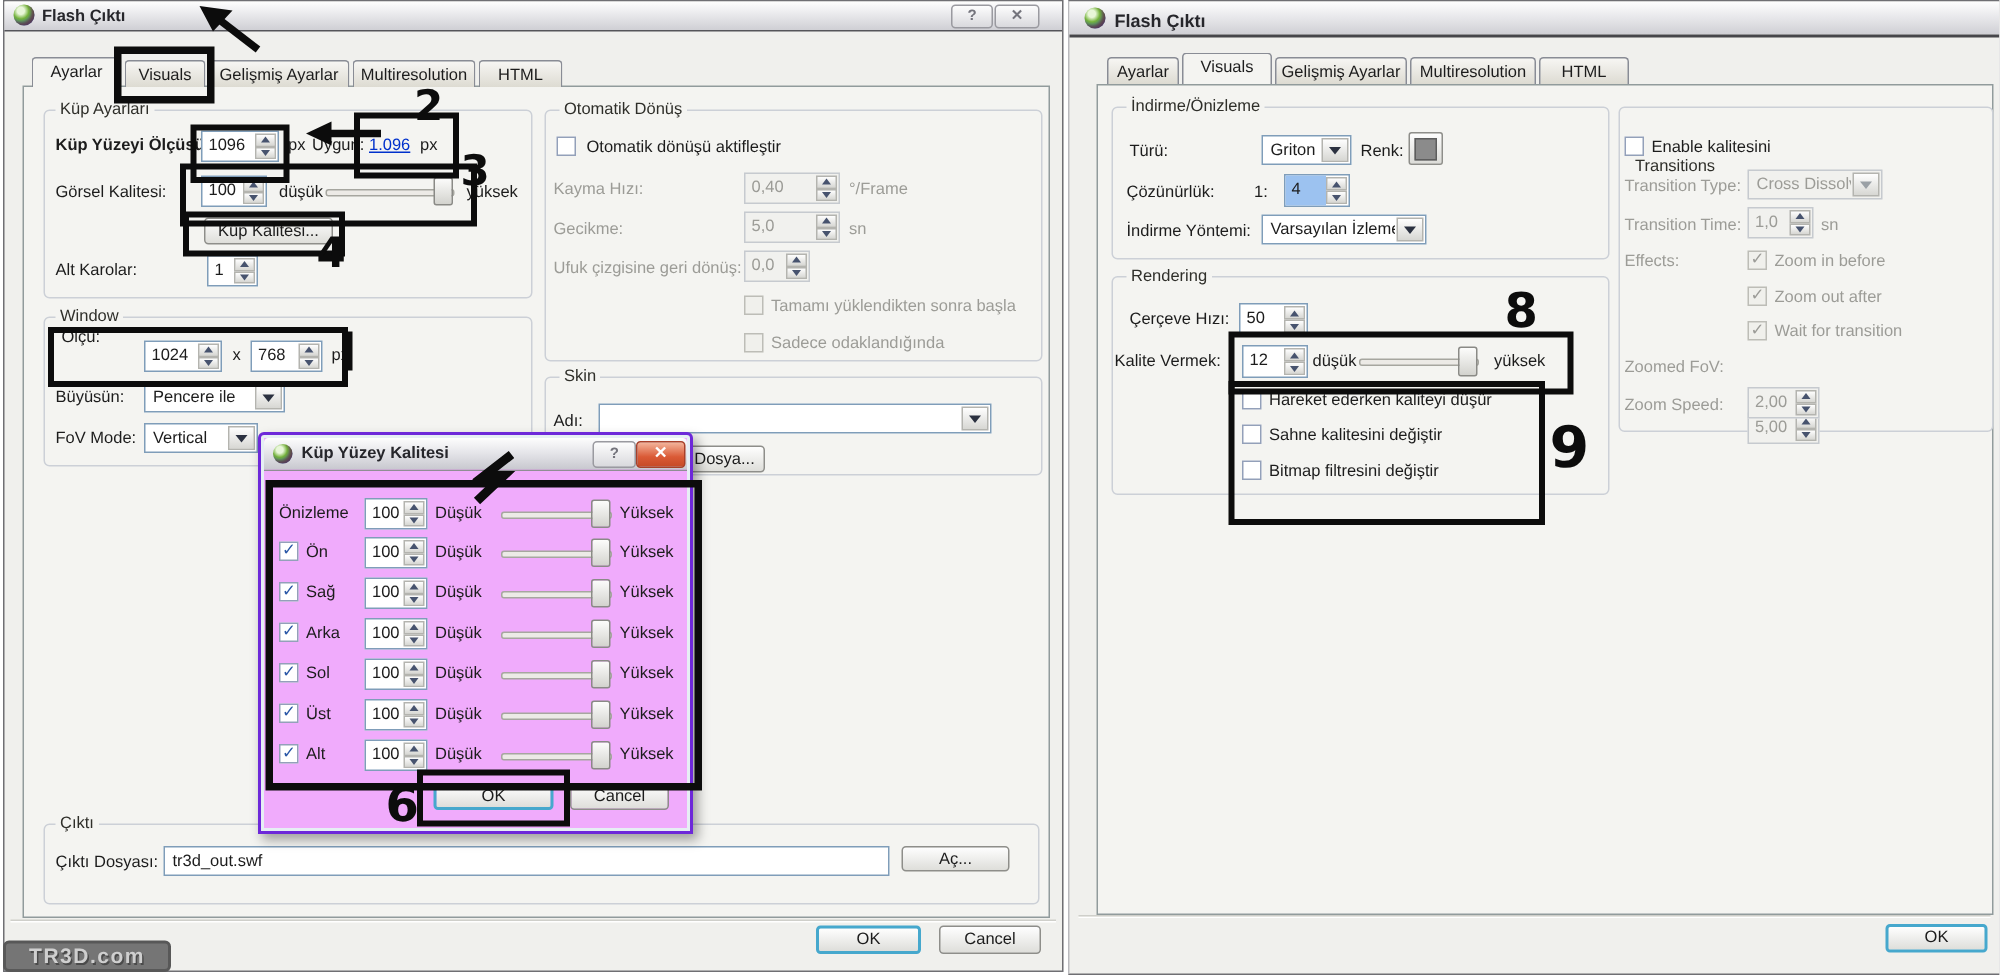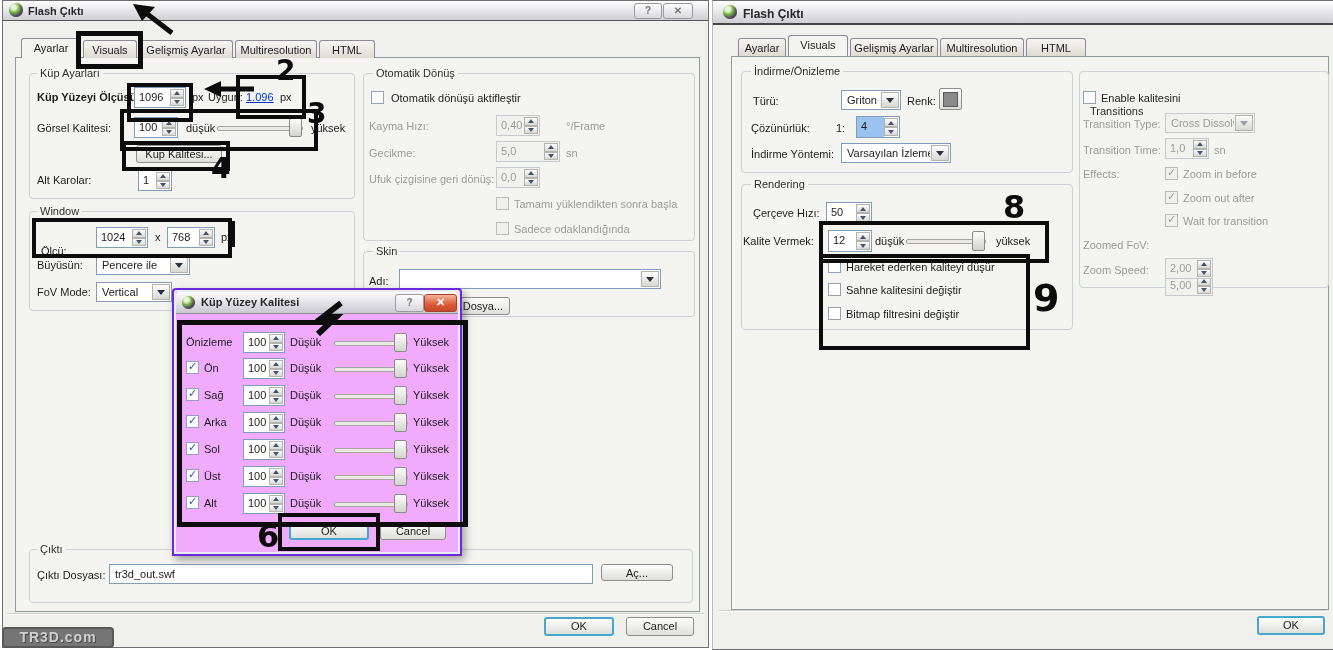--- a/index.html
+++ b/index.html
@@ -150,21 +150,21 @@
             <i class="tri-up"></i>
           </span>
           <span class="sb">
             <i class="tri-dn"></i>
           </span>
         </span>
     </span>
 
     <div class="grp" style="left:26px;top:210px;width:324px;height:98px;"></div>
     <span class="grp-label" style="left:34px;top:204px;">Window</span>
-    <span class="lbl" style="left:38px;top:244px;">Ölçü:</span>
+    <span class="lbl" style="left:38px;top:218px;">Ölçü:</span>
     <span class="spin" style="left:93px;top:226px;width:52px;height:21px;">
       <span class="v">1024</span>
       <span class="btns">
           <span class="sb">
             <i class="tri-up"></i>
           </span>
           <span class="sb">
             <i class="tri-dn"></i>
           </span>
         </span>
@@ -195,21 +195,21 @@
         <span class="ar">
           <i></i>
         </span>
     </span>
 
     <div class="grp" style="left:360px;top:72px;width:330px;height:166px;"></div>
     <span class="grp-label" style="left:370px;top:66px;">Otomatik Dönüş</span>
     <span class="cb" style="left:368px;top:90px;"></span>
     <span class="lbl" style="left:388px;top:91px;">Otomatik dönüşü aktifleştir</span>
     <span class="lbl dis" style="left:366px;top:119px;">Kayma Hızı:</span>
-    <span class="spin off" style="left:493px;top:114px;width:44px;height:21px;">
+    <span class="spin off" style="left:493px;top:114px;width:64px;height:21px;">
       <span class="v">0,40</span>
       <span class="btns">
           <span class="sb">
             <i class="tri-up"></i>
           </span>
           <span class="sb">
             <i class="tri-dn"></i>
           </span>
         </span>
     </span>

